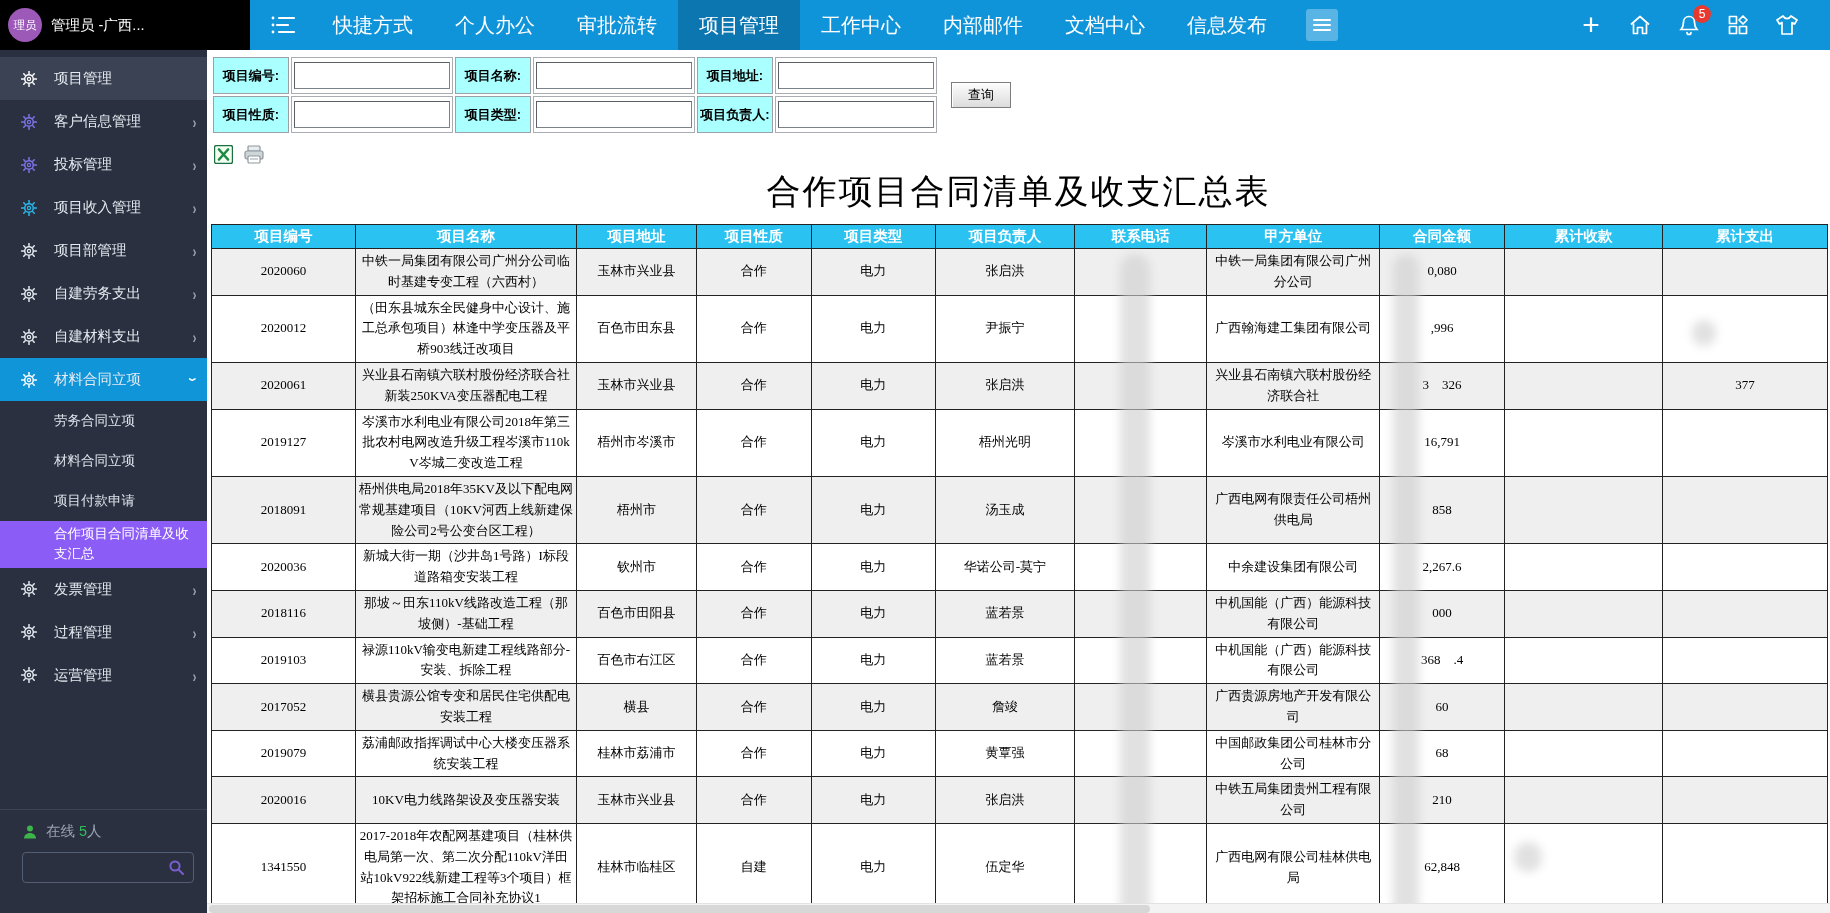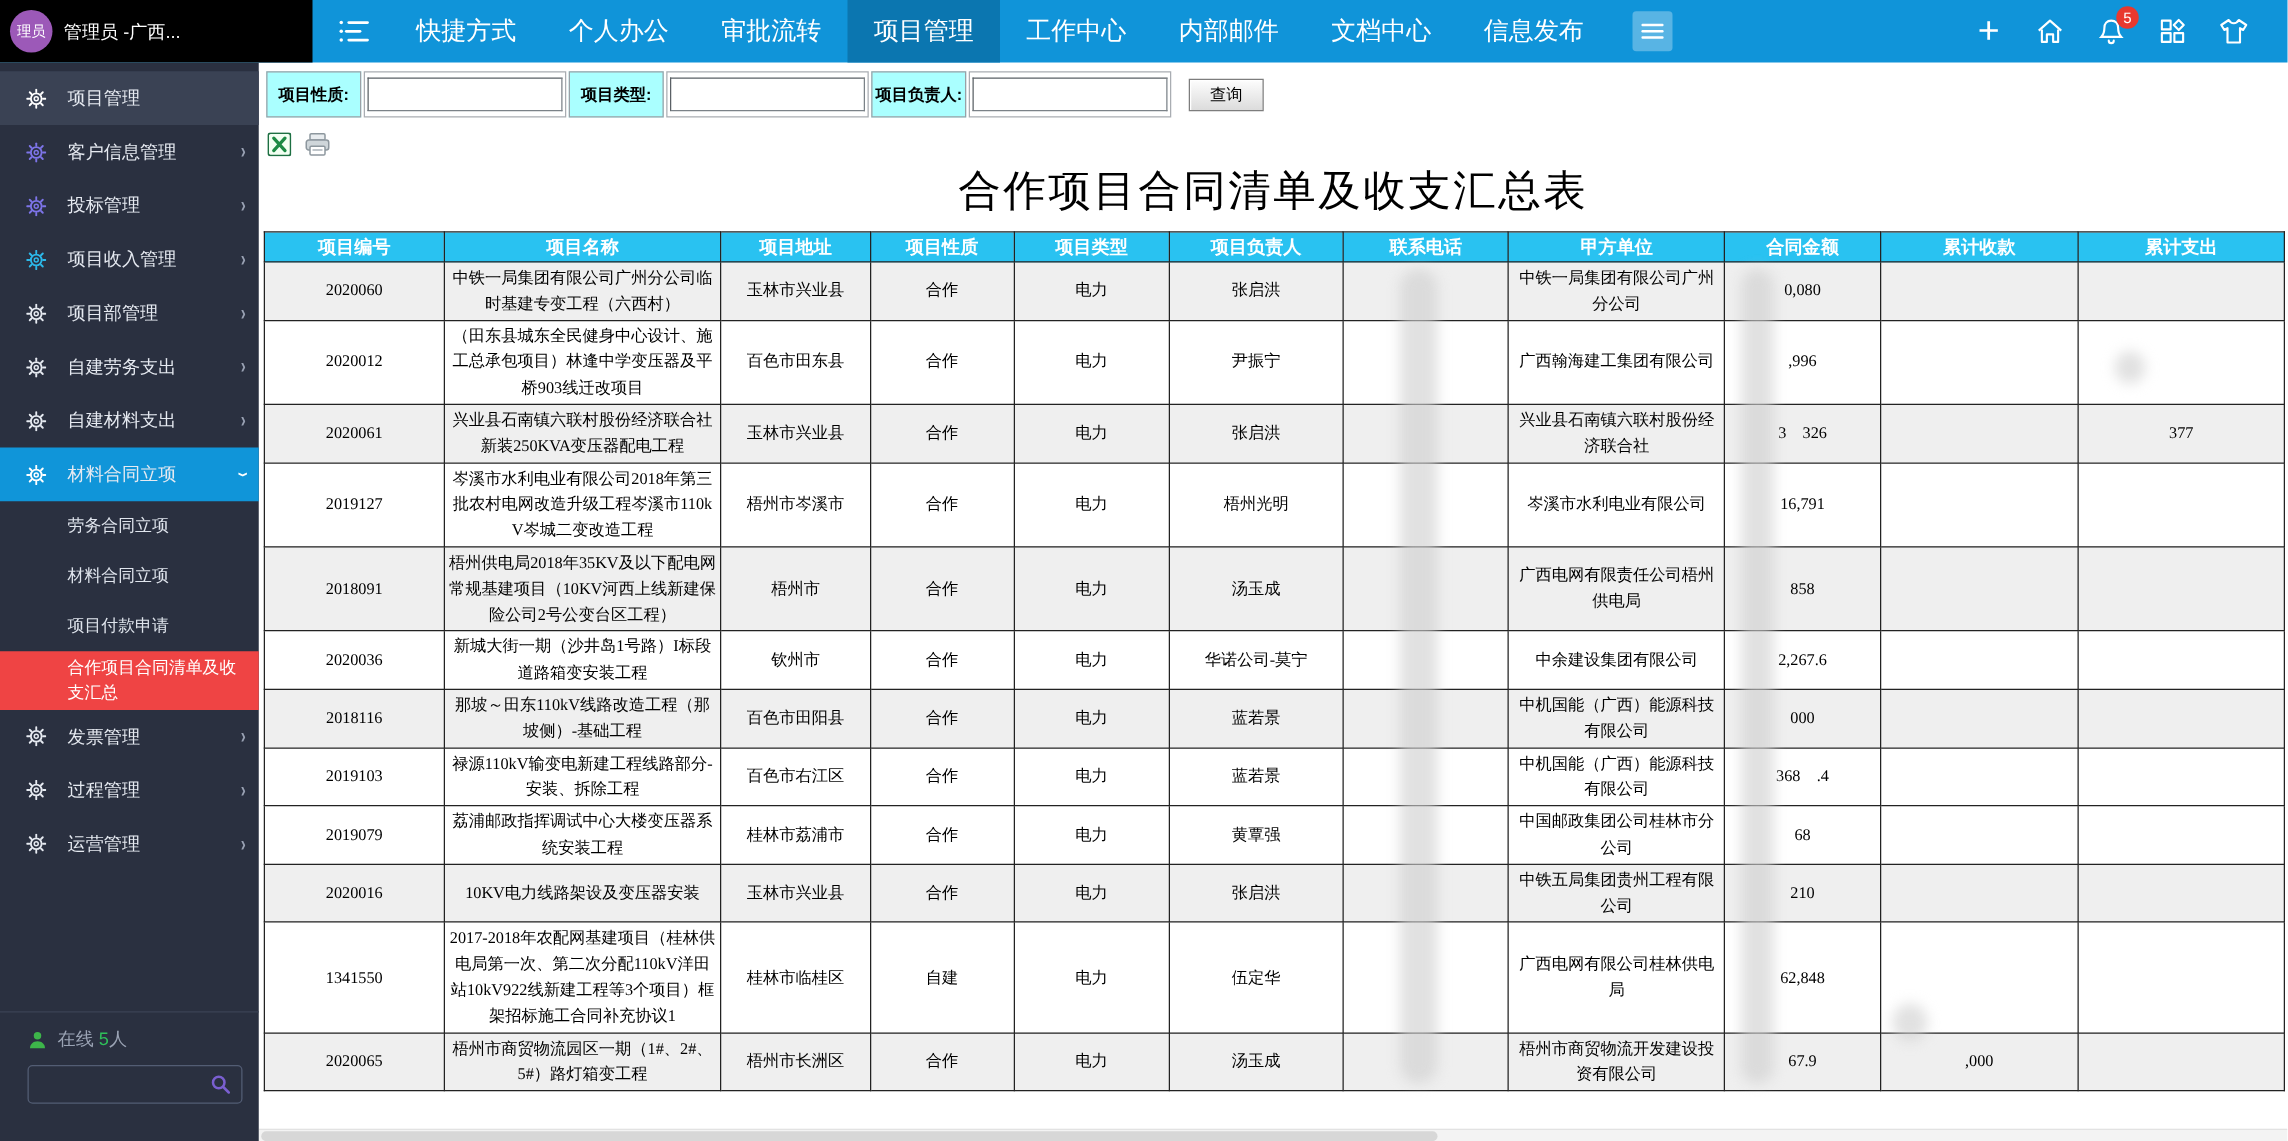--- a/index.html
+++ b/index.html
@@ -35,21 +35,21 @@
   .side-item { height:43px; display:flex; align-items:center; padding:0 10px 0 21px;
     font-size:14.5px; cursor:pointer; }
   .side-item.current { background:#3a4254; }
   .side-item.expanded { background:#1095d9; }
   .side-item .gear { width:18px; flex:none; display:flex; align-items:center; }
   .side-item .lbl { flex:1; margin-left:15px; white-space:nowrap; }
   .chev { color:#99a1b3; font-size:15px; line-height:1; font-weight:700; transform:scale(.8,1.15); }
   .side-item.expanded .chev { color:#fff; transform:rotate(90deg) scale(.8,1.15); }
   .side-sub { min-height:40px; display:flex; align-items:center; padding:3px 12px 3px 54px;
     font-size:13.5px; cursor:pointer; color:#dfe4ec; line-height:1.5; }
-  .side-sub.selected { background:#ef4444; color:#fff; }
+  .side-sub.selected { background:#8b5cf6; color:#fff; }
   .side-bottom { position:absolute; left:0; right:0; bottom:0; height:104px;
     border-top:1px solid #3b4254; padding:12px 13px 0 22px; }
   .online-row { display:flex; align-items:center; gap:8px; font-size:14.5px; color:#9aa3b4; }
   .online-row .cnt { color:#2fbf5a; }
   .side-search { margin-top:11px; height:31px; border:1px solid #535d74; border-radius:4px;
     display:flex; align-items:center; padding:0 8px; }
   .side-search input { flex:1; background:transparent; border:none; outline:none; color:#cfd5e0;
     font-size:13px; min-width:0; }
 
   
@@ -411,20 +411,28 @@
       </svg>
     </div>
   </div>
 </aside>
 
 <main class="main">
   <div class="form-wrap">
     <table class="qform">
         <tbody id="qformBody">
           <tr>
+            <td class="flabel">项目编号:</td>
+            <td class="finput"><input style=""></td>
+            <td class="flabel">项目名称:</td>
+            <td class="finput"><input style=""></td>
+            <td class="flabel">项目地址:</td>
+            <td class="finput"><input style=""></td>
+          </tr>
+          <tr>
             <td class="flabel">项目性质:</td>
             <td class="finput"><input style=""></td>
             <td class="flabel">项目类型:</td>
             <td class="finput"><input style=""></td>
             <td class="flabel">项目负责人:</td>
             <td class="finput"><input style=""></td>
           </tr>
         </tbody>
       </table>
     <button class="query-btn">查询</button>
@@ -577,20 +585,33 @@
             <td>百色市右江区</td>
             <td>合作</td>
             <td>电力</td>
             <td>蓝若景</td>
             <td></td>
             <td>中机国能（广西）能源科技有限公司</td>
             <td>368　.4</td>
             <td></td>
             <td></td>
           </tr>
+          <tr class="odd">
+            <td>2017052</td>
+            <td>横县贵源公馆专变和居民住宅供配电安装工程</td>
+            <td>横县</td>
+            <td>合作</td>
+            <td>电力</td>
+            <td>詹竣</td>
+            <td></td>
+            <td>广西贵源房地产开发有限公司</td>
+            <td>60</td>
+            <td></td>
+            <td></td>
+          </tr>
           <tr class="even">
             <td>2019079</td>
             <td>荔浦邮政指挥调试中心大楼变压器系统安装工程</td>
             <td>桂林市荔浦市</td>
             <td>合作</td>
             <td>电力</td>
             <td>黄覃强</td>
             <td></td>
             <td>中国邮政集团公司桂林市分公司</td>
             <td>68</td>

